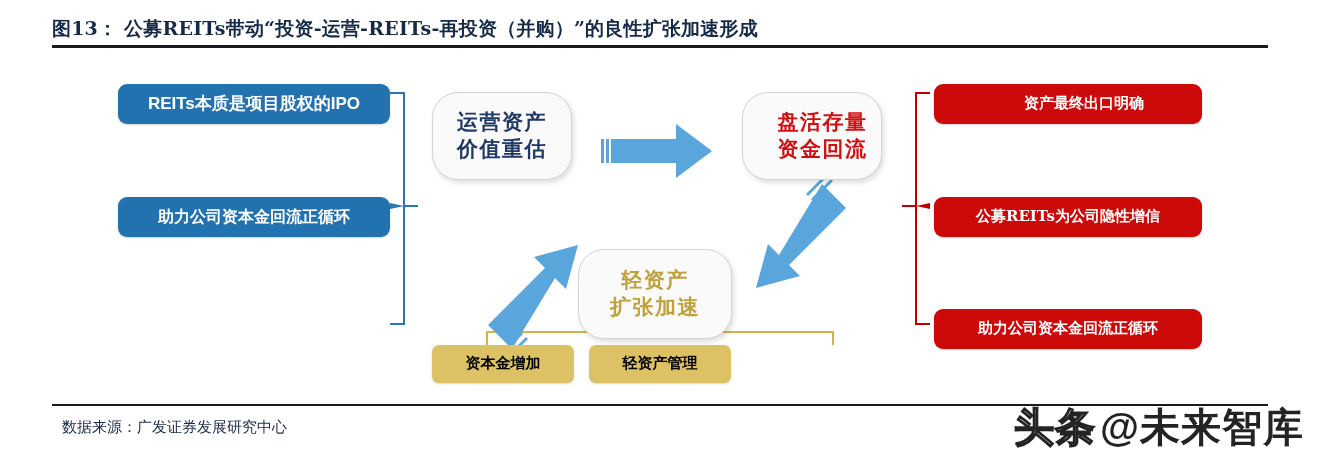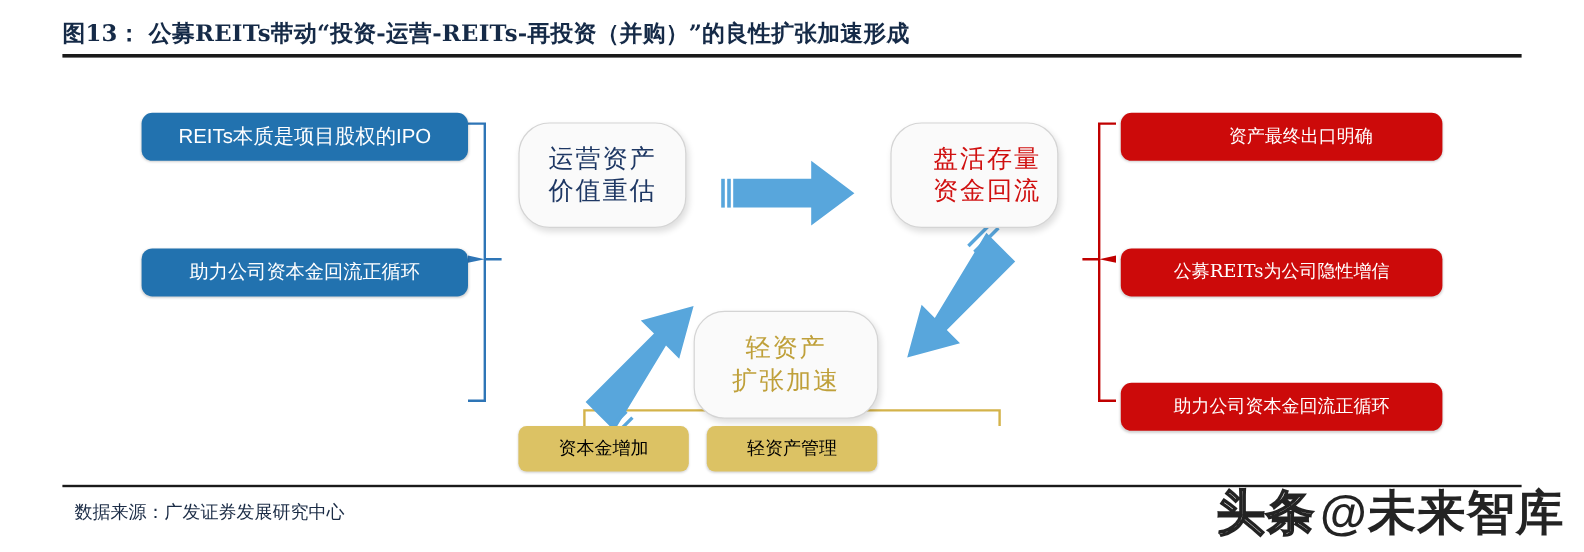--- a/index.html
+++ b/index.html
@@ -35,23 +35,24 @@
     margin-top: 3px;
     height: 3px;
     background: #1a1a1a;
     width: 1216px;
   }
 
   
   .canvas {
     position: absolute;
     left: 0;
-    top: 74px;
+    top: 64px;
     width: 1088px;
     height: 340px;
+    font-weight: bold;
   }
   .canvas > svg {
     position: absolute;
     left: 0;
     top: 0;
   }
 
   
   .box {
     position: absolute;

